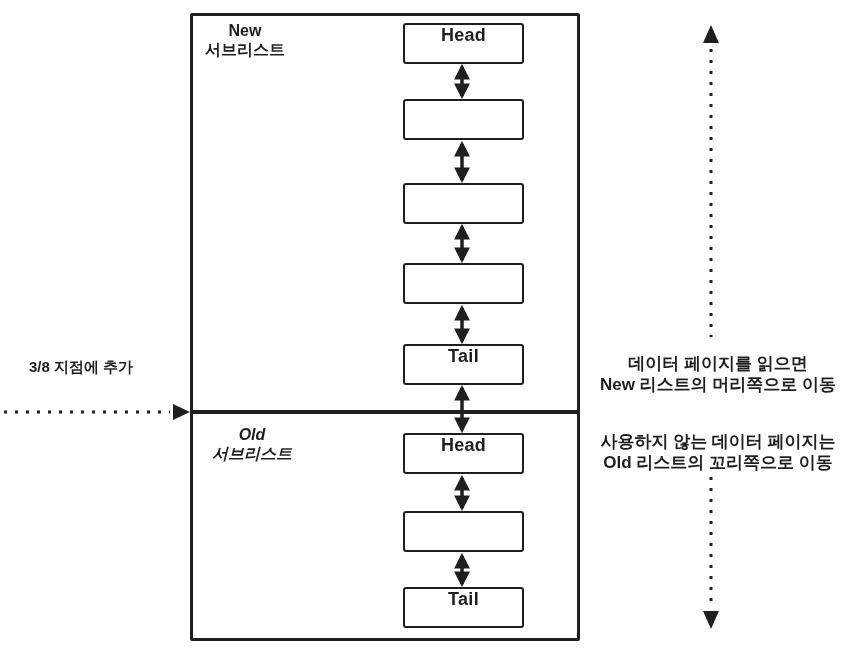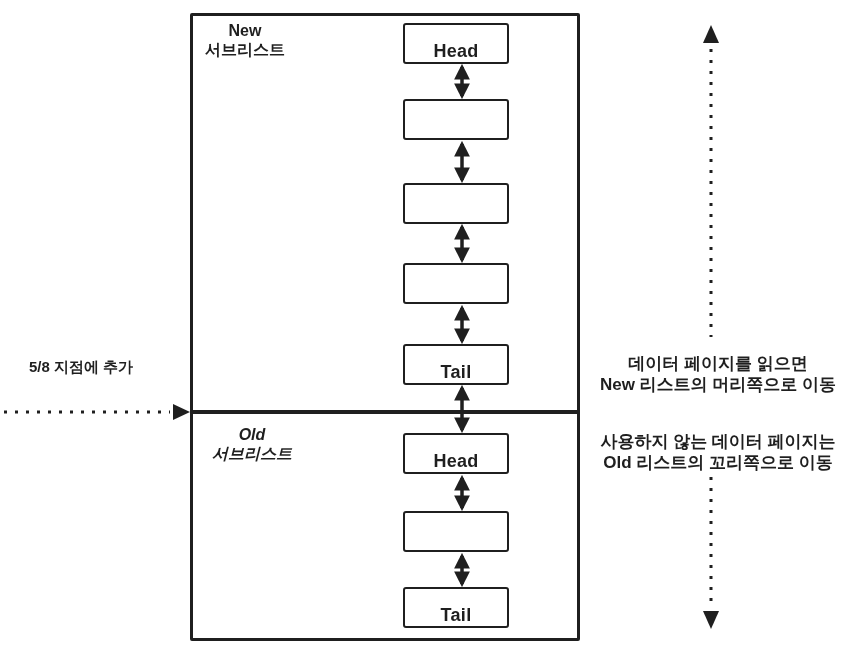--- a/index.html
+++ b/index.html
@@ -17,27 +17,27 @@
     left: 190px; top: 13px;
     width: 390px; height: 628px;
     border: 3px solid #1f1f1f;
     border-radius: 2px;
     box-sizing: border-box;
     background: transparent;
   }
   .node {
     position: absolute;
     left: 403px;
-    width: 106px; height: 41px;
+    width: 121px; height: 41px;
     border: 2.5px solid #1f1f1f;
     border-radius: 3px;
     background: #ffffff;
     box-sizing: border-box;
     display: flex;
-    align-items: flex-end;
+    align-items: flex-start;
     justify-content: center;
     font-weight: 700;
     font-size: 18px;
     letter-spacing: 0.3px;
   }
   .sublist-label {
     position: absolute;
     text-align: center;
     font-weight: 700;
     font-size: 16px;
@@ -129,21 +129,21 @@
       <span>Head</span>
     </div>
   <div class="node" style="top:511px;">
       <span></span>
     </div>
   <div class="node" style="top:587px;">
       <span>Tail</span>
     </div>
 
   <div class="note note-left" style="left:0px; top:356px; width:162px;">
-    <div>5/8 지점에 추가</div>
+    <div>3/8 지점에 추가</div>
   </div>
 
   <div class="note note-right" style="left:588px; top:353px; width:260px;">
     <div>데이터 페이지를 읽으면</div>
     <div>New 리스트의 머리쪽으로 이동</div>
   </div>
 
   <div class="note note-right" style="left:588px; top:431px; width:260px;">
     <div>사용하지 않는 데이터 페이지는</div>
     <div>Old 리스트의 꼬리쪽으로 이동</div>

